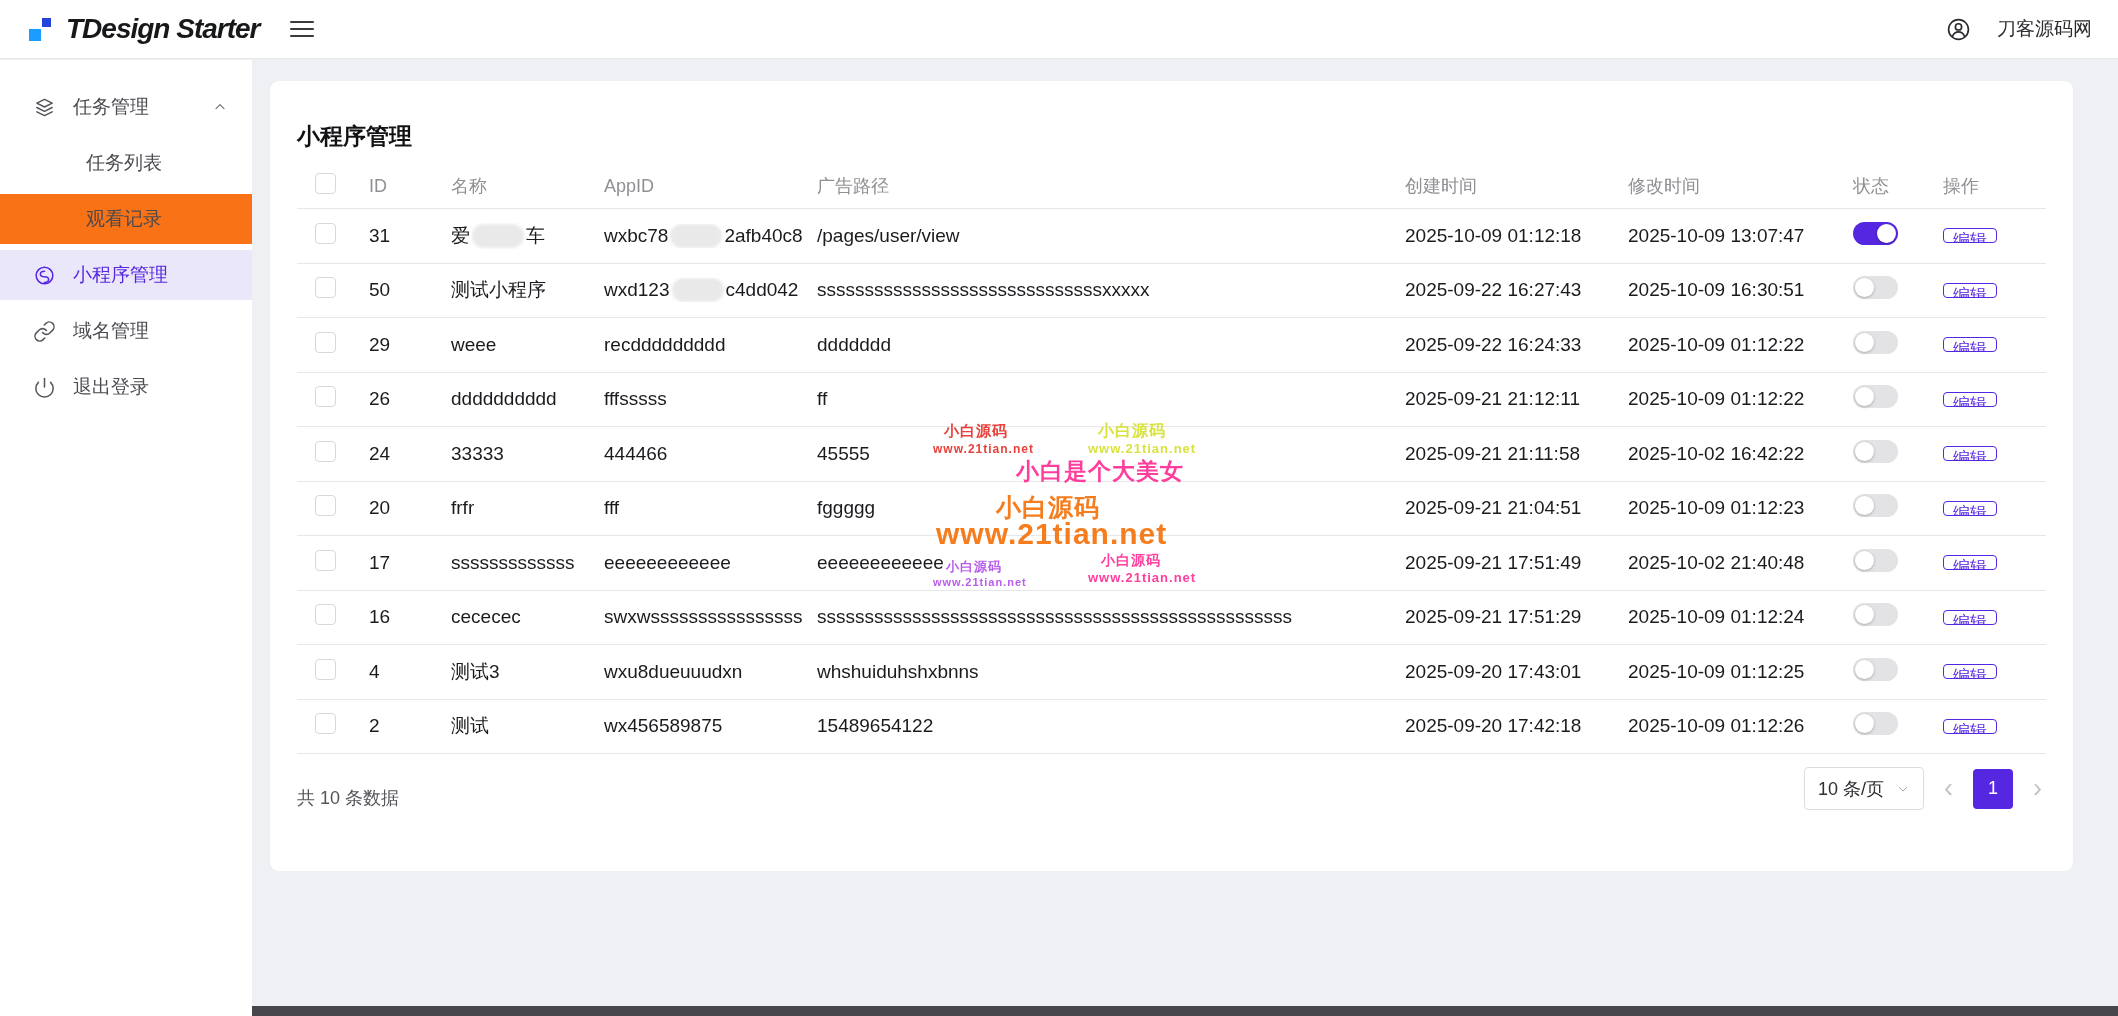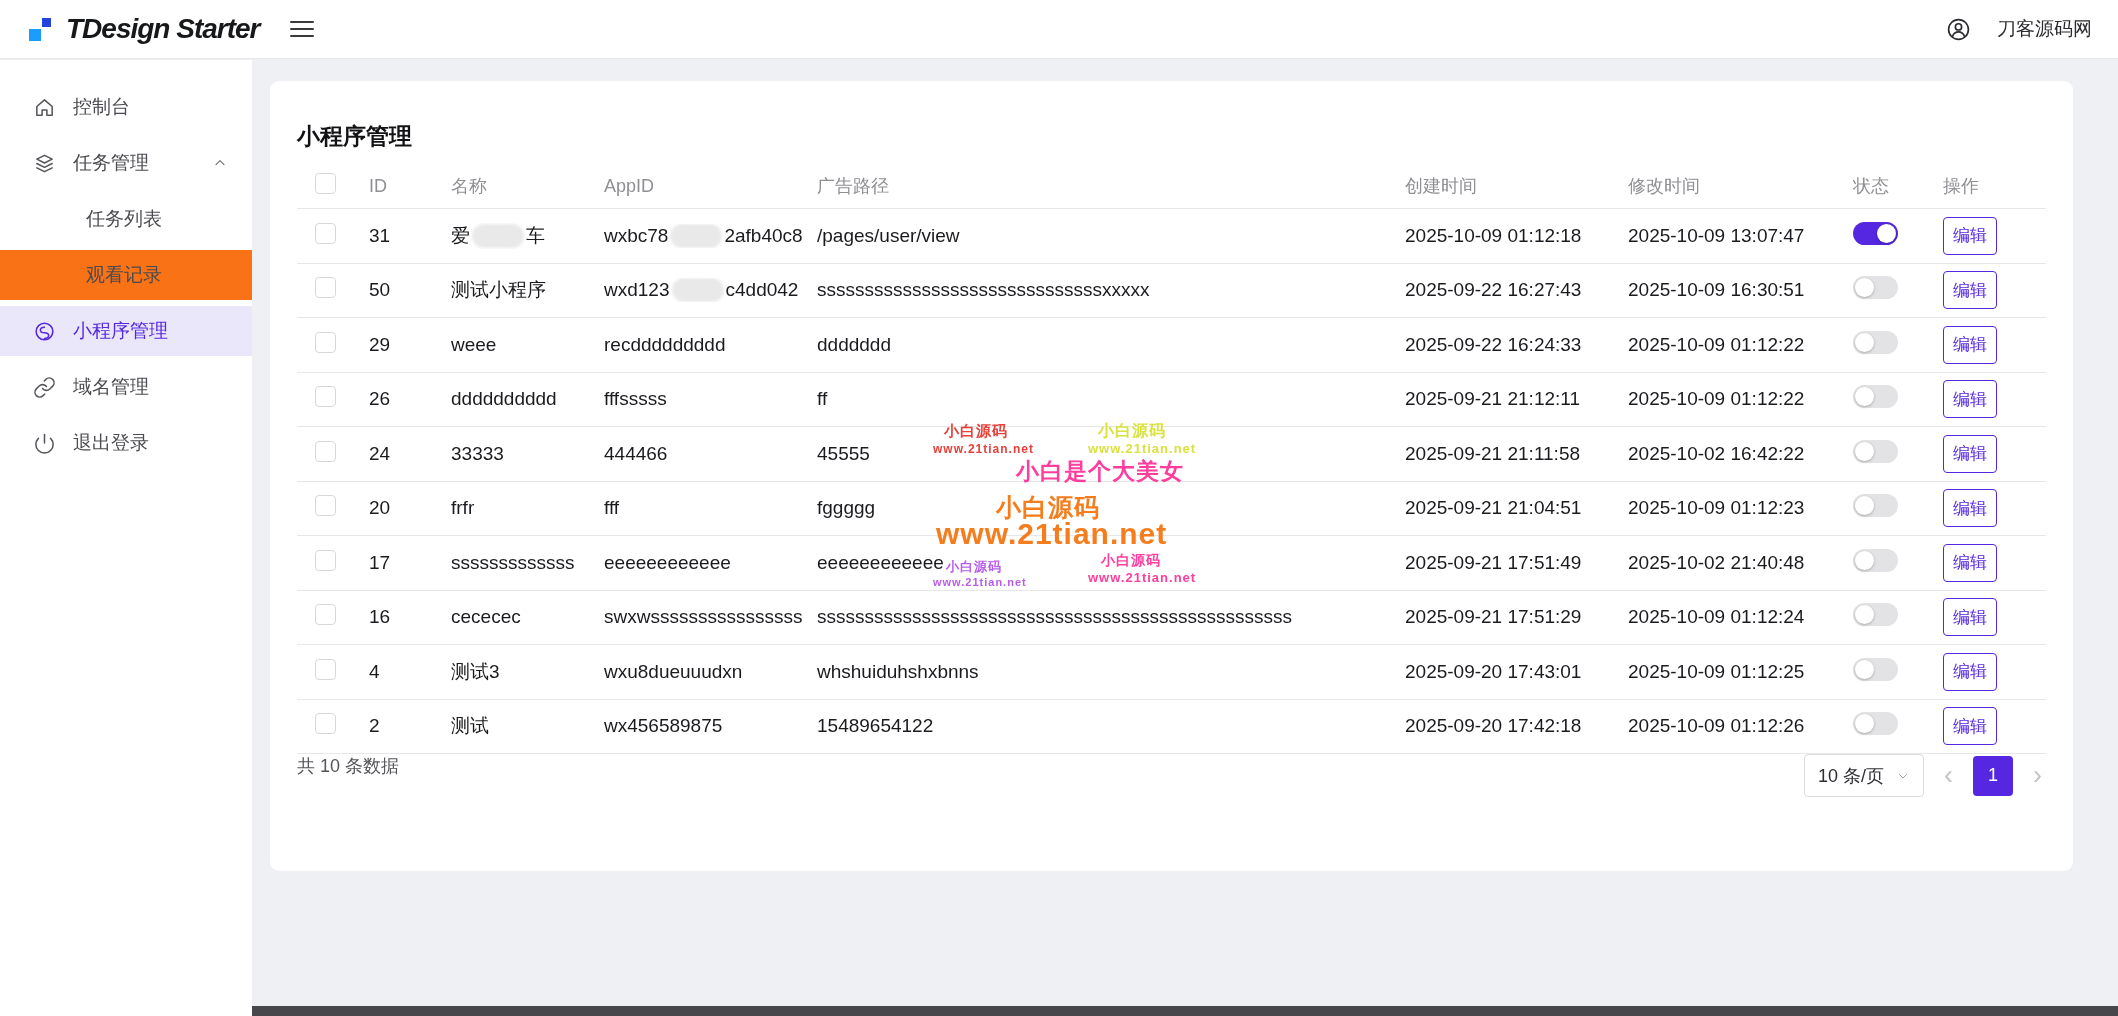--- a/index.html
+++ b/index.html
@@ -53,26 +53,26 @@
   .c-check{padding-left:18px;}
   .checkbox{display:inline-block; width:21px; height:21px; border:1.5px solid #d8d8dc; border-radius:4px; background:#fff; cursor:pointer;}
   .censor{display:inline-block; width:52px; height:24px; border-radius:12px; background:#e9e9ea;
           filter:blur(1.6px); vertical-align:-6px; margin:0 2px;}
   .toggle{position:relative; display:inline-block; width:45px; height:23px; border-radius:12px; background:#e3e3e6; cursor:pointer;}
   .toggle .knob{position:absolute; left:2px; top:2px; width:19px; height:19px; border-radius:50%; background:#fff;
                 box-shadow:0 1px 3px rgba(0,0,0,.25);}
   .toggle.on{background:var(--accent);}
   .toggle.on .knob{left:auto; right:2px;}
   .actions{display:flex; gap:13px;}
-  .mini{height:38px; padding:0 9px; background:#fff; border-radius:4px; font-size:17px; font-family:inherit; cursor:pointer;}
+  .mini{height:15px; padding:0 9px; background:#fff; border-radius:4px; font-size:17px; font-family:inherit; cursor:pointer;}
   .mini.edit{border:1.5px solid var(--accent); color:var(--accent);}
   .mini.del{border:1.5px solid var(--danger-border); color:var(--danger);margin-left:36px;}
 
   
-  .tfoot{height:56px; display:flex; align-items:flex-start; font-size:18px; color:#55555a;}
+  .tfoot{height:56px; display:flex; align-items:flex-end; font-size:18px; color:#55555a;}
   .pg-right{margin-left:auto; display:flex; align-items:center; gap:16px;}
   .page-size{height:43px; border:1.5px solid #dcdcdf; border-radius:4px; padding:0 13px; display:flex;
              align-items:center; gap:12px; color:#2e2e33; cursor:pointer; background:#fff;}
   .page-size .icon{color:#9a9aa0;}
   .pg-arrow{font-size:27px; color:#c2c2c7; cursor:pointer; padding:0 4px; line-height:1;}
   .pg-current{width:40px; height:40px; background:var(--accent); color:#fff; border-radius:4px;
               display:flex; align-items:center; justify-content:center; font-size:18px; cursor:pointer;}
 
   
   .wm-layer{position:absolute; inset:0; pointer-events:none; z-index:8;}
@@ -101,28 +101,20 @@
             <circle cx="12" cy="12" r="9.5"></circle>
             <circle cx="12" cy="9.5" r="3"></circle>
             <path d="M6.3 18.4c1.1-2.6 3.2-4.1 5.7-4.1s4.6 1.5 5.7 4.1"></path>
           </svg>
       </span>
       <span>刀客源码网</span>
     </div>
   </header>
 
   <aside class="sidebar">
-    <div class="side-item">
-      <span class="icon">
-        <svg width="23" height="23" viewBox="0 0 24 24">
-            <path d="M4 11 L12 4 L20 11 V20 H14.5 V14.5 H9.5 V20 H4 Z"></path>
-          </svg>
-      </span>
-      <span>控制台</span>
-    </div>
     <div class="side-item">
       <span class="icon">
         <svg width="23" height="23" viewBox="0 0 24 24">
             <path d="M12 3.5 L20 7.5 L12 11.5 L4 7.5 Z"></path>
             <path d="M4 12 L12 16 L20 12"></path>
             <path d="M4 16.5 L12 20.5 L20 16.5"></path>
           </svg>
       </span>
       <span>任务管理</span>
       <span class="icon chev">

